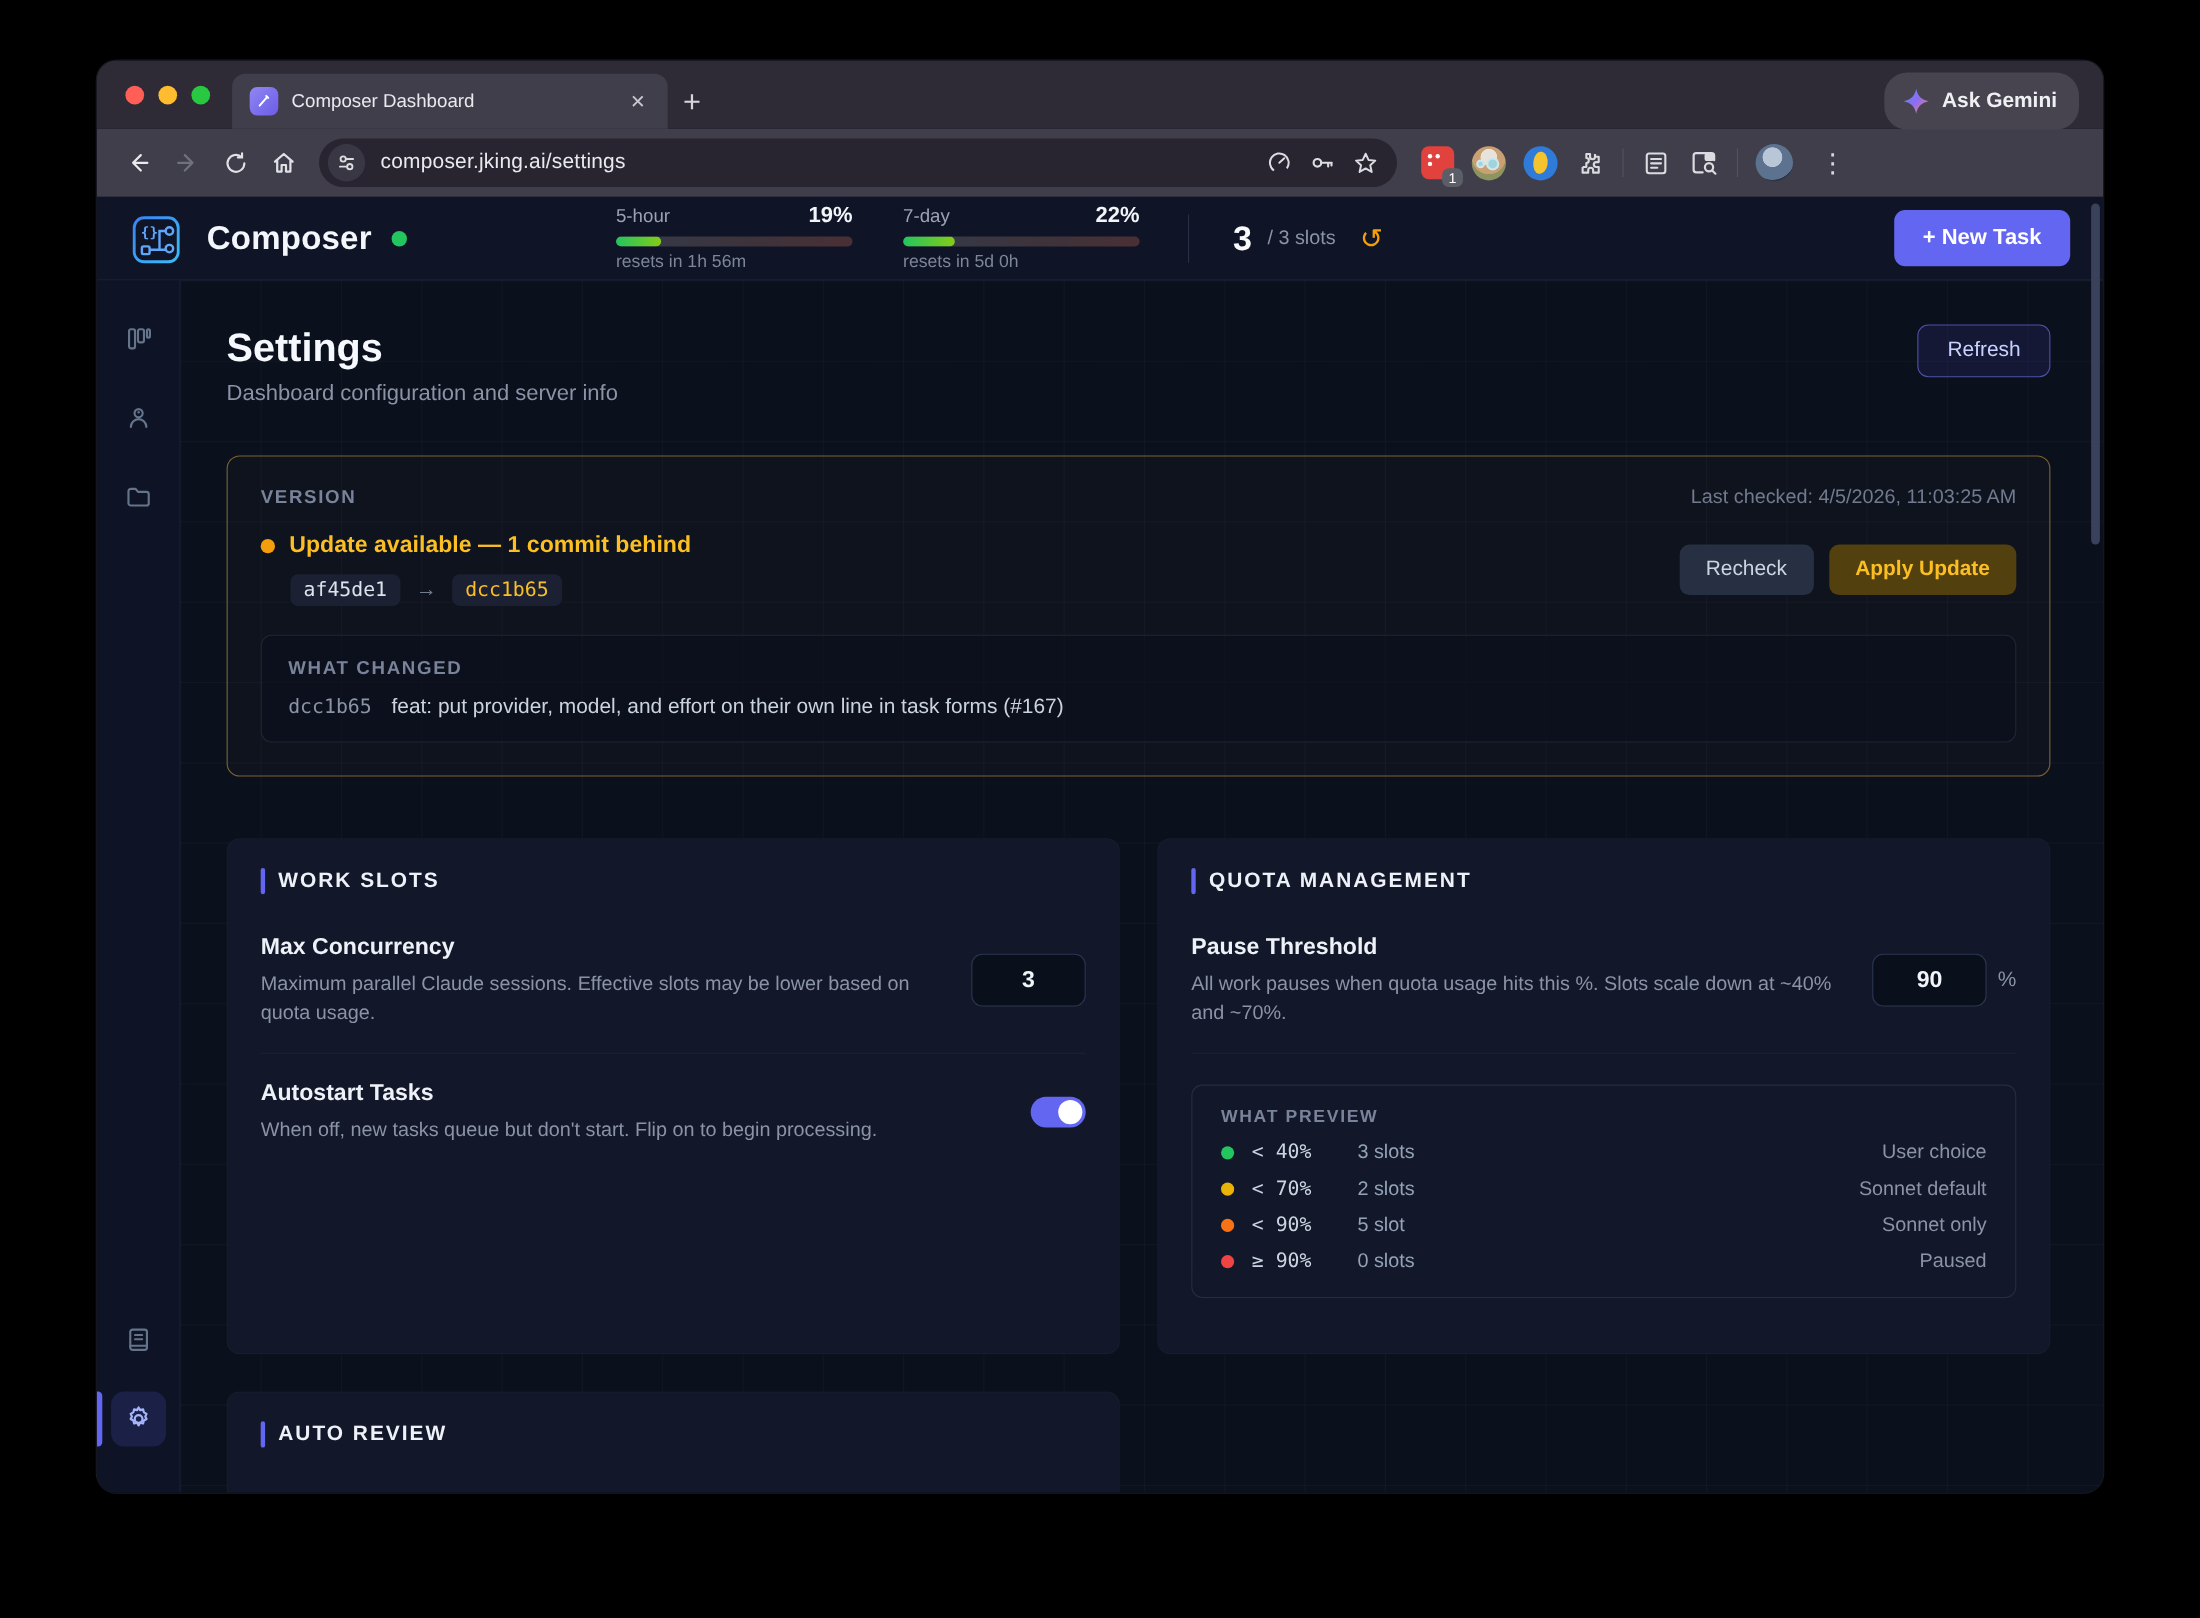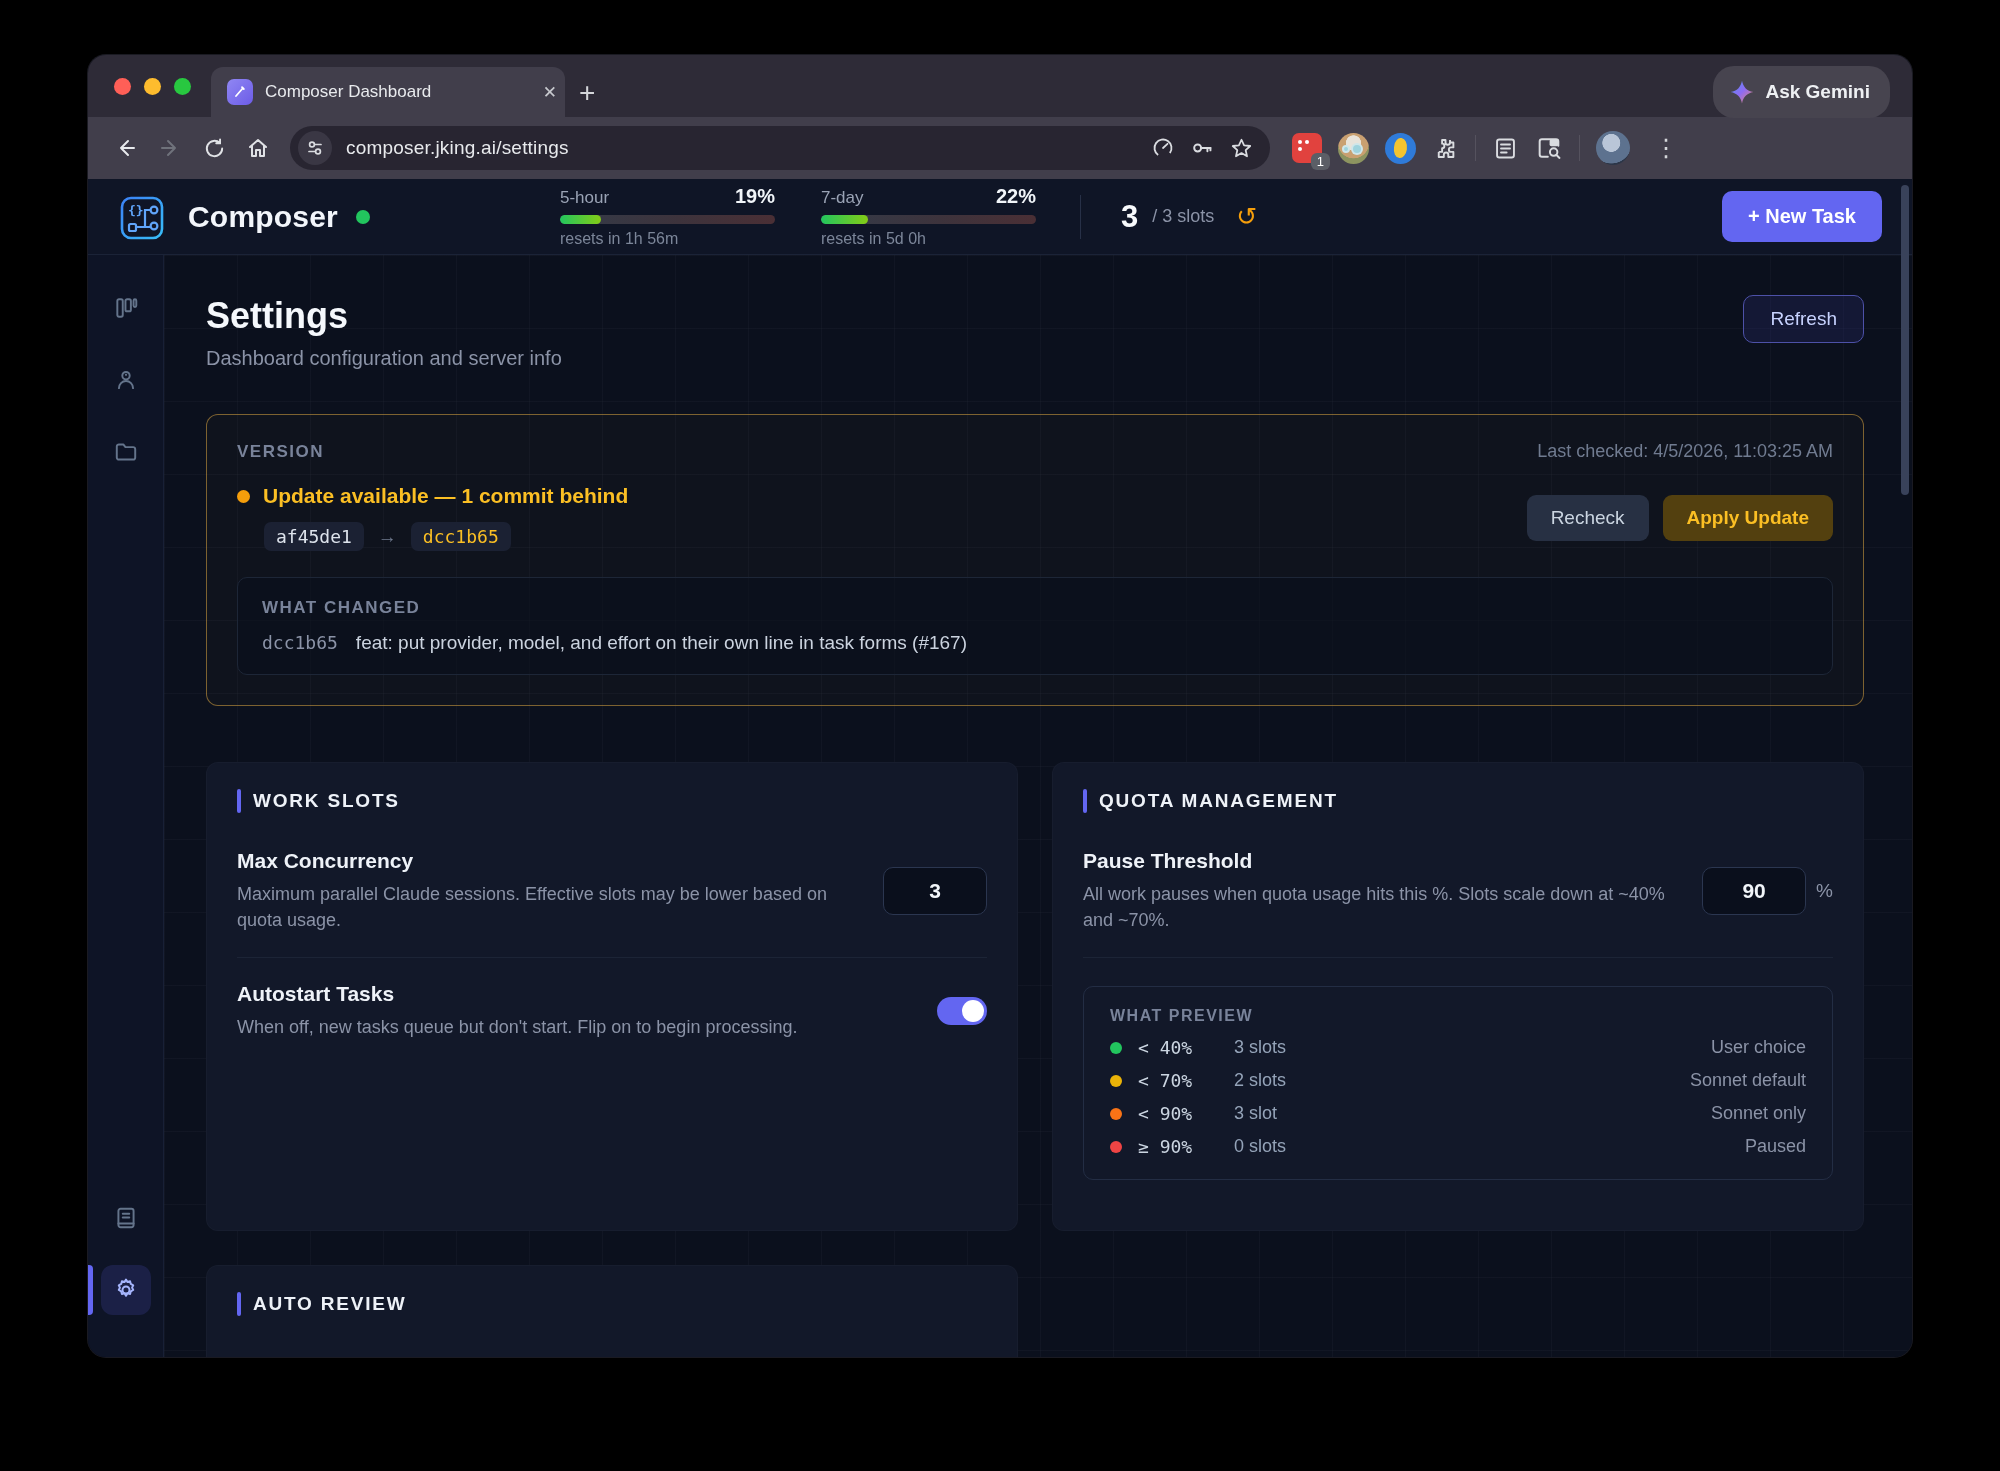--- a/index.html
+++ b/index.html
@@ -7,21 +7,21 @@
   .mono { font-family:"DejaVu Sans Mono", monospace; }
 
   
   .window { position:absolute; left:88px; top:55px; width:1824px; height:1302px; border-radius:18px; overflow:hidden; background:#0b101d; box-shadow:0 0 0 1px #1a1a22; }
 
   
   .tabstrip { height:62px; background:#2e2b37; display:flex; align-items:flex-end; position:relative; }
   .traffic { display:flex; gap:13px; align-items:center; padding:0 20px 0 26px; height:62px; }
   .traffic span { width:17px; height:17px; border-radius:50%; display:block; }
   .tl-red { background:#ff5f57; } .tl-yellow { background:#febc2e; } .tl-green { background:#28c840; }
-  .tab { width:354px; height:50px; background:#413e4b; border-radius:12px 12px 0 0; display:flex; align-items:center; gap:12px; padding:0 2px 0 16px; }
+  .tab { width:396px; height:50px; background:#413e4b; border-radius:12px 12px 0 0; display:flex; align-items:center; gap:12px; padding:0 14px 0 16px; }
   .favicon { width:26px; height:26px; border-radius:7px; background:linear-gradient(135deg,#9087f3,#6c5ce7); display:flex; align-items:center; justify-content:center; flex:none; }
   .tab-title { color:#e8eaed; font-size:17px; flex:1; white-space:nowrap; overflow:hidden; }
   .tab-close { color:#c7c9ce; font-size:17px; padding:2px 6px; border-radius:6px; }
   .newtab { color:#d4d6da; font-size:28px; font-weight:300; padding:0 18px 8px 14px; }
   .gemini-pill { position:absolute; right:22px; top:11px; height:52px; background:#47444f; border-radius:21px; display:flex; align-items:center; gap:10px; padding:0 20px 0 16px; }
   .gemini-pill span { color:#eef0f3; font-size:19px; font-weight:700; }
 
   
   .toolbar { height:62px; background:#413e4b; display:flex; align-items:center; padding:0 14px 0 18px; gap:4px; }
   .nav-ic { width:40px; height:40px; border-radius:50%; display:flex; align-items:center; justify-content:center; flex:none; }
@@ -423,21 +423,21 @@
                 </div>
                 <div class="tier-row">
                   <span class="tier-dot" style="background: rgb(234, 179, 8);"></span>
                   <span class="tier-threshold mono">&lt; 70%</span>
                   <span class="tier-slots">2 slots</span>
                   <span class="tier-mode">Sonnet default</span>
                 </div>
                 <div class="tier-row">
                   <span class="tier-dot" style="background: rgb(249, 115, 22);"></span>
                   <span class="tier-threshold mono">&lt; 90%</span>
-                  <span class="tier-slots">3 slot</span>
+                  <span class="tier-slots">5 slot</span>
                   <span class="tier-mode">Sonnet only</span>
                 </div>
                 <div class="tier-row">
                   <span class="tier-dot" style="background: rgb(239, 68, 68);"></span>
                   <span class="tier-threshold mono">≥ 90%</span>
                   <span class="tier-slots">0 slots</span>
                   <span class="tier-mode">Paused</span>
                 </div>
               </div>
             </div>

